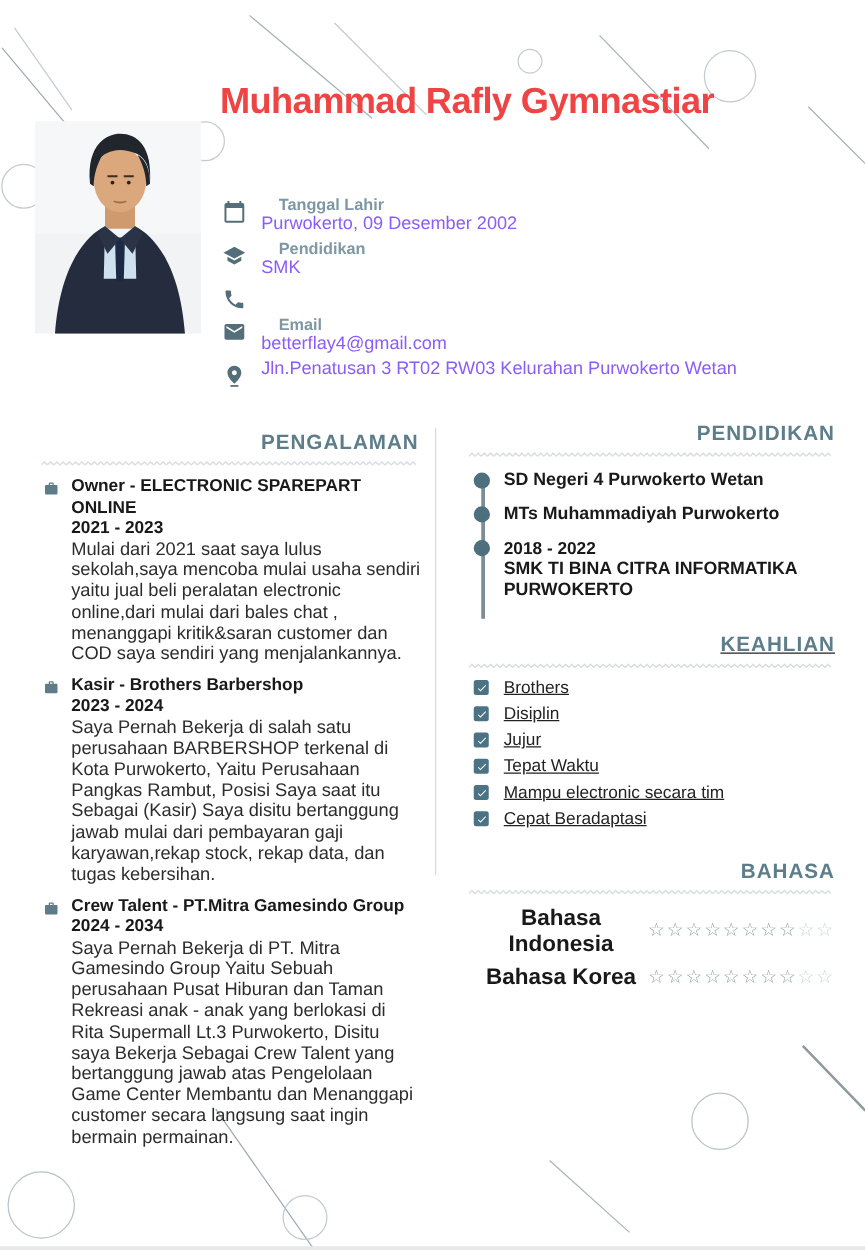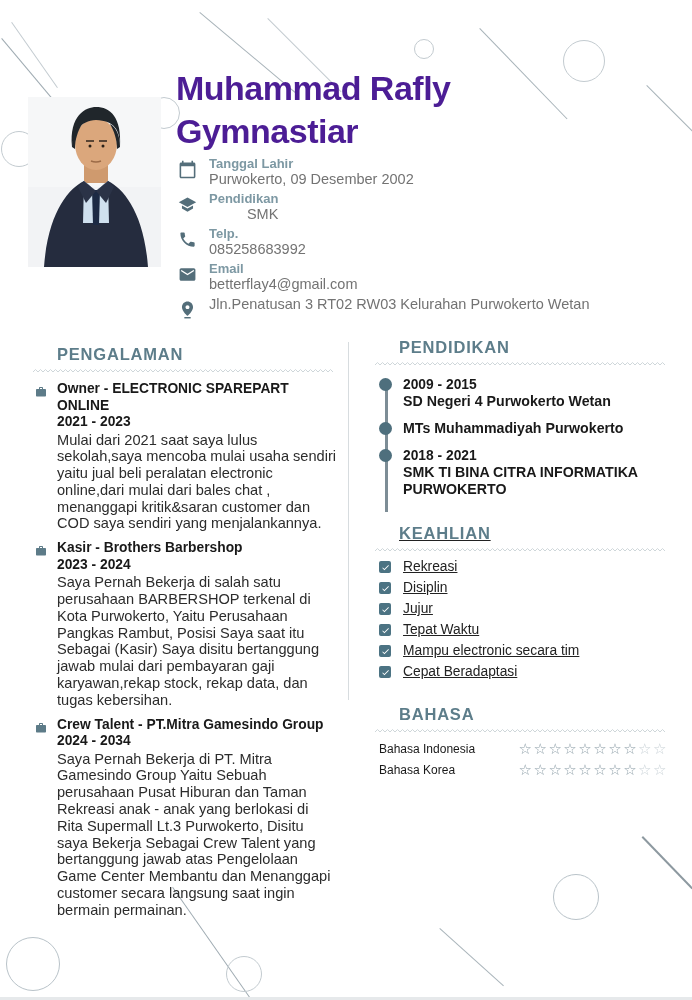--- a/index.html
+++ b/index.html
@@ -9,37 +9,37 @@
   }
   
   .deco-line { position:absolute; height:1px; transform-origin:0 0; }
   .deco-line.thick { height:2px; }
   .deco-circle { position:absolute; border-radius:50%; border:1px solid #c3cbd0; background:transparent; }
   .bottom-strip { position:absolute; left:0; right:0; bottom:0; height:3px; background:#e6e9eb; }
 
   
   .name {
     position:absolute; left:176px; top:44px; width:400px;
-    font-size:34px; font-weight:700; letter-spacing:-0.5px;
-    line-height:1.26; color:#4c1d95;
+    font-size:29px; font-weight:700; letter-spacing:-0.5px;
+    line-height:1.26; color:#ef4444;
   }
   .photo { position:absolute; left:28px; top:97px; width:133px; height:170px; }
   .photo svg { display:block; width:100%; height:100%; }
 
   
   .contact { position:absolute; left:178px; top:156px; width:470px; }
   .contact-row { display:flex; align-items:flex-start; margin-bottom:3px; }
   .contact-icon { width:19px; height:19px; flex:0 0 19px; margin-top:4px; }
   .contact-icon svg { width:19px; height:19px; fill:#546e7a; }
   .contact-texts { margin-left:12px; }
-  .contact-label { font-size:13px; font-weight:700; color:#7d98a3; line-height:15px; }
-  .contact-value { font-size:14.5px; color:#737373; line-height:17px;text-align:right; }
-
-  
-  .sec-title { font-size:16.5px; font-weight:700; color:#5d7d8a; letter-spacing:0.8px; margin:0 0 4px 24px; }
+  .contact-label { font-size:13px; font-weight:700; color:#7d98a3; line-height:15px;margin-left:14px; }
+  .contact-value { font-size:14.5px; color:#8b5cf6; line-height:17px; }
+
+  
+  .sec-title { font-size:16.5px; font-weight:700; color:#5d7d8a; letter-spacing:0.8px; margin:0 0 4px 24px;text-align:right; }
   .wavy { display:block; margin-bottom:8px; }
 
   
   .col-left  { position:absolute; left:33px;  top:345px; width:302px; }
   .col-right { position:absolute; left:375px; top:338px; width:293px; }
   .divider { position:absolute; left:348px; top:342px; height:358px; width:1px; background:#d7dcdf; }
 
   
   .xp-item { position:relative; padding-left:24px; margin-bottom:6px; }
   .xp-icon { position:absolute; left:2px; top:3px; width:12px; height:12px; }
@@ -59,21 +59,21 @@
   .skills-block { margin-top:26px;text-decoration:underline; }
   .skill-row { display:flex; align-items:center; margin:0 0 7px 4px; }
   .checkbox { width:12px; height:12px; border-radius:2px; background:#4c7383; flex:0 0 12px;
               display:flex; align-items:center; justify-content:center; }
   .checkbox svg { width:9px; height:9px; fill:#ffffff; }
   .skill-label { margin-left:12px; font-size:13.8px; color:#222; line-height:14px; }
 
   
   .lang-block { margin-top:26px; }
   .lang-row { display:flex; align-items:center; margin:0 0 5px 4px; }
-  .lang-name { width:148px; font-size:12px; font-weight:400; color:#191919; }
+  .lang-name { width:148px; font-size:18px; font-weight:700; color:#191919;text-align:center; }
   .stars { letter-spacing:1.5px; font-size:15px; line-height:16px; white-space:nowrap; }
   .star { color:#c9d2d7; }
   .star-filled { color:#8fa0a9; }
 </style>
 </head>
 <body>
 
 <div class="page">
 
   <svg width="0" height="0" style="position:absolute" aria-hidden="true">
@@ -151,24 +151,20 @@
         <div class="contact-value">SMK</div>
       </div>
     </div>
 
     <div class="contact-row">
       <span class="contact-icon">
         <svg viewBox="0 0 24 24">
             <path d="M6.62 10.79c1.44 2.83 3.76 5.14 6.59 6.59l2.2-2.21c.27-.27.67-.36 1.02-.24 1.12.37 2.33.57 3.57.57.55 0 1 .45 1 1V20c0 .55-.45 1-1 1-9.39 0-17-7.61-17-17 0-.55.45-1 1-1h3.5c.55 0 1 .45 1 1 0 1.25.2 2.45.57 3.57.11.35.03.74-.25 1.02l-2.2 2.2z"></path>
           </svg>
       </span>
-      <div class="contact-texts">
-        <div class="contact-label">Telp.</div>
-        <div class="contact-value">085258683992</div>
-      </div>
     </div>
 
     <div class="contact-row">
       <span class="contact-icon">
         <svg viewBox="0 0 24 24">
             <path d="M20 4H4c-1.1 0-1.99.9-1.99 2L2 18c0 1.1.9 2 2 2h16c1.1 0 2-.9 2-2V6c0-1.1-.9-2-2-2zm0 4l-8 5-8-5V6l8 5 8-5v2z"></path>
           </svg>
       </span>
       <div class="contact-texts">
         <div class="contact-label">Email</div>
@@ -243,50 +239,49 @@
       <h2 class="sec-title">PENDIDIKAN</h2>
       <svg class="wavy" width="290" height="5">
           <rect width="290" height="5" fill="url(#zigzag)"></rect>
         </svg>
 
       <div class="timeline">
         <div class="tl-rail"></div>
 
         <div class="tl-item">
           <span class="tl-dot"></span>
-          <div class="tl-years">2009 - 2015</div>
           <div class="tl-school">SD Negeri 4 Purwokerto Wetan</div>
         </div>
 
         <div class="tl-item">
           <span class="tl-dot"></span>
           <div class="tl-school">MTs Muhammadiyah Purwokerto</div>
         </div>
 
         <div class="tl-item">
           <span class="tl-dot"></span>
-          <div class="tl-years">2018 - 2021</div>
+          <div class="tl-years">2018 - 2022</div>
           <div class="tl-school">SMK TI BINA CITRA INFORMATIKA PURWOKERTO</div>
         </div>
       </div>
     </div>
 
     <div class="skills-block">
       <h2 class="sec-title">KEAHLIAN</h2>
       <svg class="wavy" width="290" height="5">
           <rect width="290" height="5" fill="url(#zigzag)"></rect>
         </svg>
 
       <div class="skill-row">
         <span class="checkbox">
             <svg viewBox="0 0 24 24">
               <path d="M9 16.17L4.83 12l-1.42 1.41L9 19 21 7l-1.41-1.41z"></path>
             </svg>
           </span>
-        <span class="skill-label">Rekreasi</span>
+        <span class="skill-label">Brothers</span>
       </div>
       <div class="skill-row">
         <span class="checkbox">
             <svg viewBox="0 0 24 24">
               <path d="M9 16.17L4.83 12l-1.42 1.41L9 19 21 7l-1.41-1.41z"></path>
             </svg>
           </span>
         <span class="skill-label">Disiplin</span>
       </div>
       <div class="skill-row">

